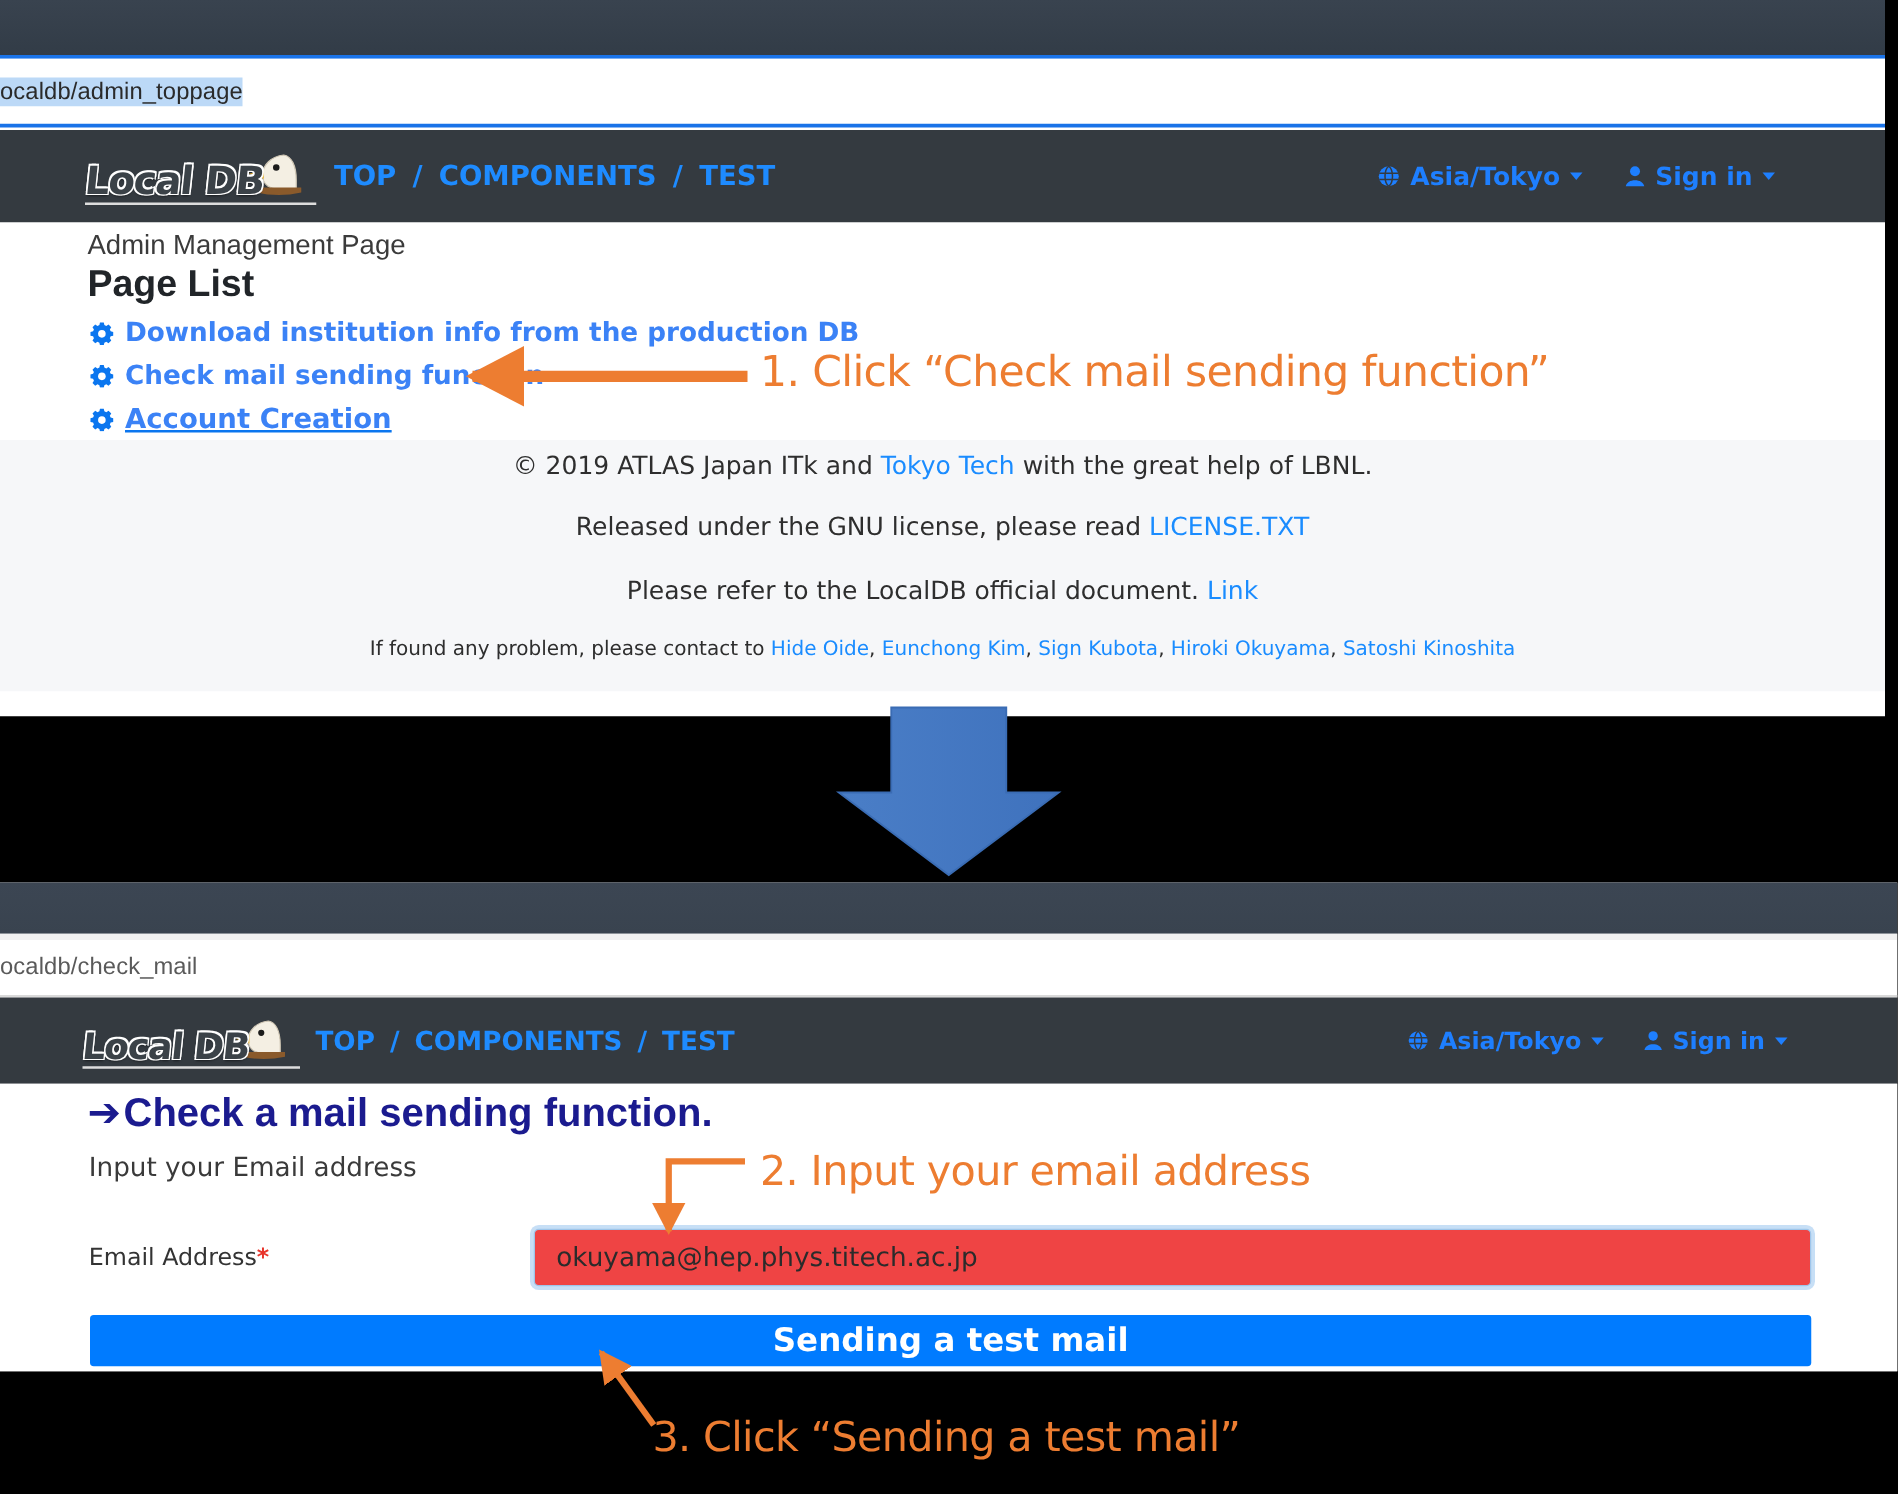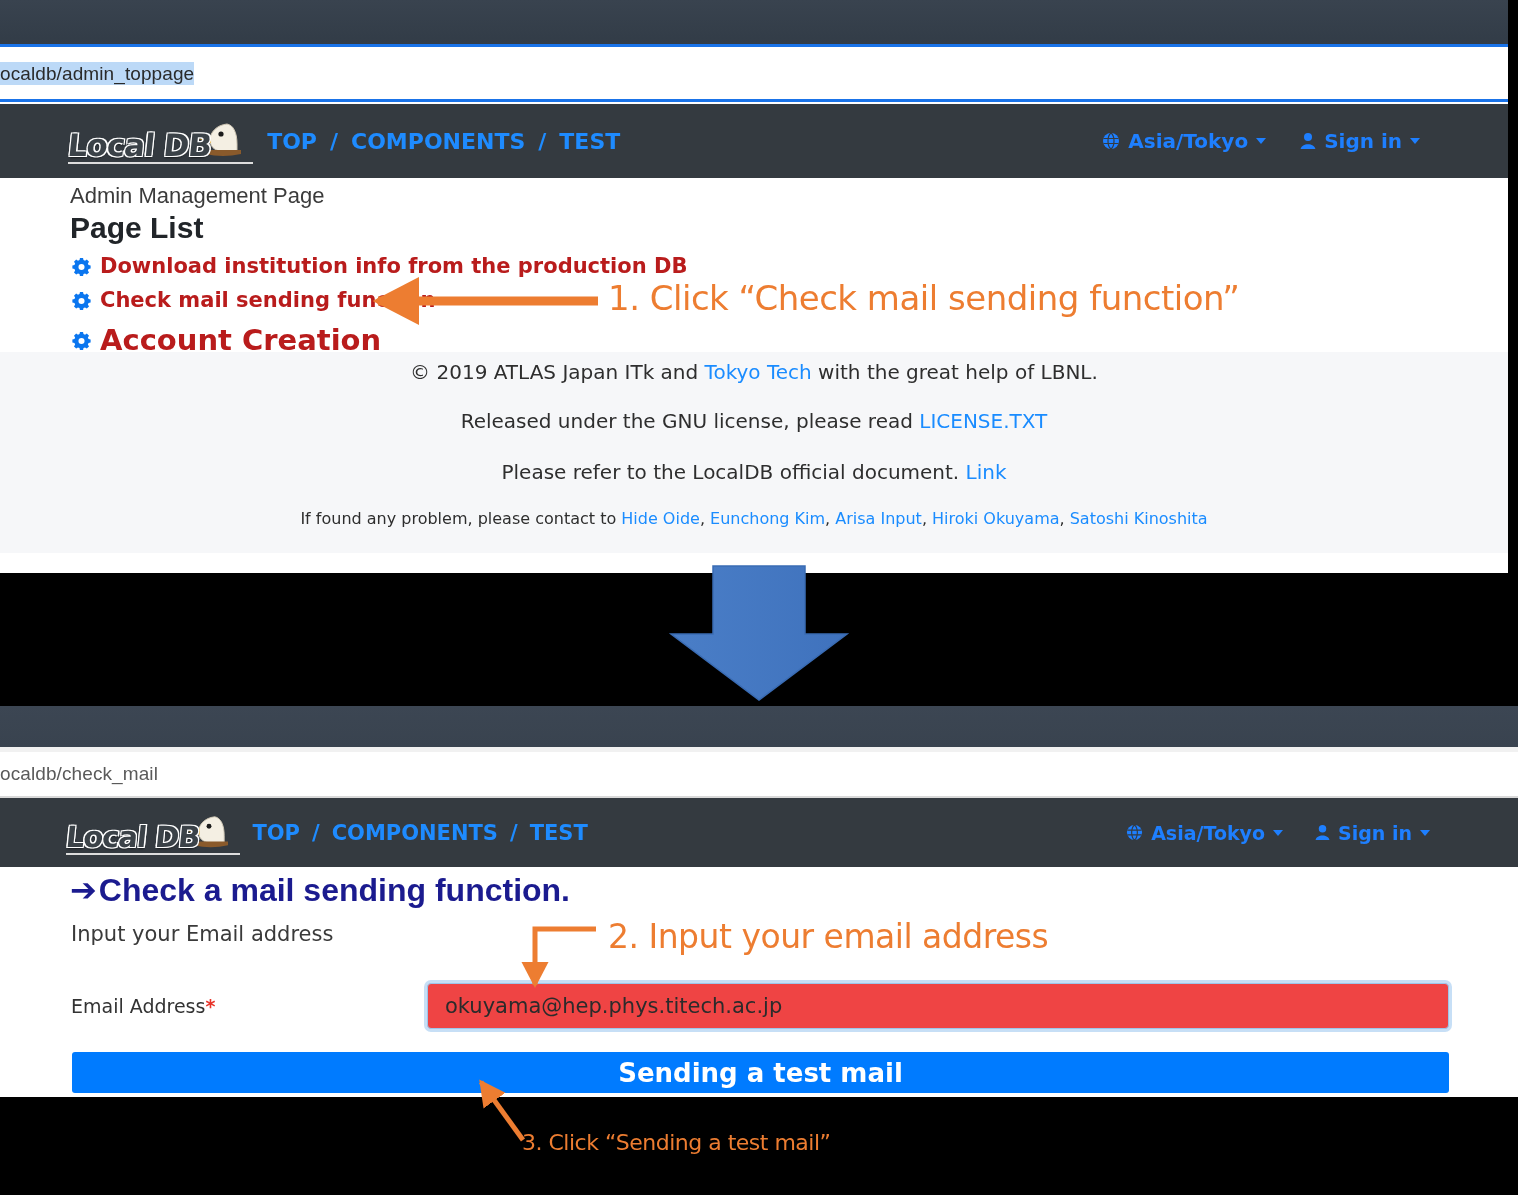--- a/index.html
+++ b/index.html
@@ -40,21 +40,21 @@
   .navright .item{display:flex;align-items:center;color:#1e7fff;font-weight:bold;
                   font-family:"DejaVu Sans",sans-serif;}
   .caret{width:0;height:0;border-left:5px solid transparent;
          border-right:5px solid transparent;border-top:6px solid #1e7fff;}
 
   
   .pagebody{position:absolute;left:0;right:0;background:#fff;}
   .subtitle{color:#3b3b3b;}
   .bigtitle{color:#212529;font-weight:bold;}
   .linkrow{display:flex;align-items:center;color:#0b76ef;}
-  .linkrow .lbl{color:#b91c1c;font-weight:bold;font-family:"DejaVu Sans",sans-serif;}
+  .linkrow .lbl{color:#3b82f6;font-weight:bold;font-family:"DejaVu Sans",sans-serif;}
   .gear{flex:none;}
 
   .footer{position:absolute;left:0;right:0;background:#f6f7f9;text-align:center;
           color:#2e2e2e;font-family:"DejaVu Sans",sans-serif;}
   .footer .ln{width:100%;}
   .footer a{color:#1a8cff;text-decoration:none;}
 
   
   .headline{color:#1b1b8f;font-weight:bold;display:flex;align-items:center;}
   .formlabel{color:#333;font-family:"DejaVu Sans",sans-serif;}
@@ -141,41 +141,41 @@
       </div>
 
       <div class="linkrow" style="position:absolute;left:72px;top:110px;font-size:21px;gap:9px;">
         <svg class="gear" width="19" height="19" viewBox="0 0 20 20">
           <path fill="#0b76ef" d="M11.6 1h-3.2l-.5 2.2-1.6.7-1.9-1.2-2.3 2.3 1.2 1.9-.7 1.6L0.4 9v3.2l2.2.5.7 1.6-1.2 1.9 2.3 2.3 1.9-1.2 1.6.7.5 2.2h3.2l.5-2.2 1.6-.7 1.9 1.2 2.3-2.3-1.2-1.9.7-1.6 2.2-.5V9l-2.2-.5-.7-1.6 1.2-1.9-2.3-2.3-1.9 1.2-1.6-.7z"></path>
           <circle cx="10" cy="10.6" r="3.2" fill="#fff"></circle>
         </svg>
         <span class="lbl">Check mail sending function</span>
       </div>
 
-      <div class="linkrow" style="position:absolute;left:72px;top:145px;font-size:29px;gap:9px;text-decoration:underline;">
+      <div class="linkrow" style="position:absolute;left:72px;top:145px;font-size:22px;gap:9px;text-decoration:underline;">
         <svg class="gear" width="19" height="19" viewBox="0 0 20 20">
           <path fill="#0b76ef" d="M11.6 1h-3.2l-.5 2.2-1.6.7-1.9-1.2-2.3 2.3 1.2 1.9-.7 1.6L0.4 9v3.2l2.2.5.7 1.6-1.2 1.9 2.3 2.3 1.9-1.2 1.6.7.5 2.2h3.2l.5-2.2 1.6-.7 1.9 1.2 2.3-2.3-1.2-1.9.7-1.6 2.2-.5V9l-2.2-.5-.7-1.6 1.2-1.9-2.3-2.3-1.9 1.2-1.6-.7z"></path>
           <circle cx="10" cy="10.6" r="3.2" fill="#fff"></circle>
         </svg>
         <span class="lbl">Account Creation</span>
       </div>
     </div>
 
     <div class="footer" style="top:352px;height:201px;">
       <div class="ln" style="position:absolute;top:8px;font-size:20px;">
         <span>© 2019 ATLAS Japan ITk and </span><a href="#">Tokyo Tech</a><span> with the great help of LBNL.</span>
       </div>
       <div class="ln" style="position:absolute;top:57px;font-size:20px;">
         <span>Released under the GNU license, please read </span><a href="#">LICENSE.TXT</a>
       </div>
       <div class="ln" style="position:absolute;top:108px;font-size:20px;">
         <span>Please refer to the LocalDB official document. </span><a href="#">Link</a>
       </div>
       <div class="ln" style="position:absolute;top:157px;font-size:16px;">
-        <span>If found any problem, please contact to </span><a href="#">Hide Oide</a><span>, </span><a href="#">Eunchong Kim</a><span>, </span><a href="#">Arisa Input</a><span>, </span><a href="#">Hiroki Okuyama</a><span>, </span><a href="#">Satoshi Kinoshita</a>
+        <span>If found any problem, please contact to </span><a href="#">Hide Oide</a><span>, </span><a href="#">Eunchong Kim</a><span>, </span><a href="#">Sign Kubota</a><span>, </span><a href="#">Hiroki Okuyama</a><span>, </span><a href="#">Satoshi Kinoshita</a>
       </div>
     </div>
   </div>
 
   <div class="browser" style="top:706px;width:1518px;height:391px;background:#fff;">
 
     <div class="chrome-top" style="top:0;height:41px;background:linear-gradient(180deg,#3c4653 0%,#39434f 100%);"></div>
 
     <div style="position:absolute;top:41px;left:0;right:0;height:5px;background:#f1f1f1;"></div>
     <div class="urlbar-wrap" style="top:46px;height:44px;border-bottom:2px solid #d9d9d9;">
@@ -258,15 +258,15 @@
 
     <path d="M713,566 L805,566 L805,634 L847,634 L759,700 L671,634 L713,634 Z" fill="url(#bluearrow)" stroke="#3a6cb4" stroke-width="1.5"></path>
 
     <path d="M596,929 L535,929 L535,985" stroke="#ed7d31" stroke-width="5" fill="none" marker-end="url(#ohead)"></path>
 
     <line x1="523" y1="1140" x2="481" y2="1082" stroke="#ed7d31" stroke-width="5" marker-end="url(#ohead)"></line>
   </svg>
 
   <div class="anno" style="left:608px;top:278px;font-size:34px;">1. Click “Check mail sending function”</div>
   <div class="anno" style="left:608px;top:917px;font-size:33px;">2. Input your email address</div>
-  <div class="anno" style="left:522px;top:1130px;font-size:22px;">3. Click “Sending a test mail”</div>
+  <div class="anno" style="left:522px;top:1130px;font-size:33px;">3. Click “Sending a test mail”</div>
 
 </div>
 
 </body></html>

